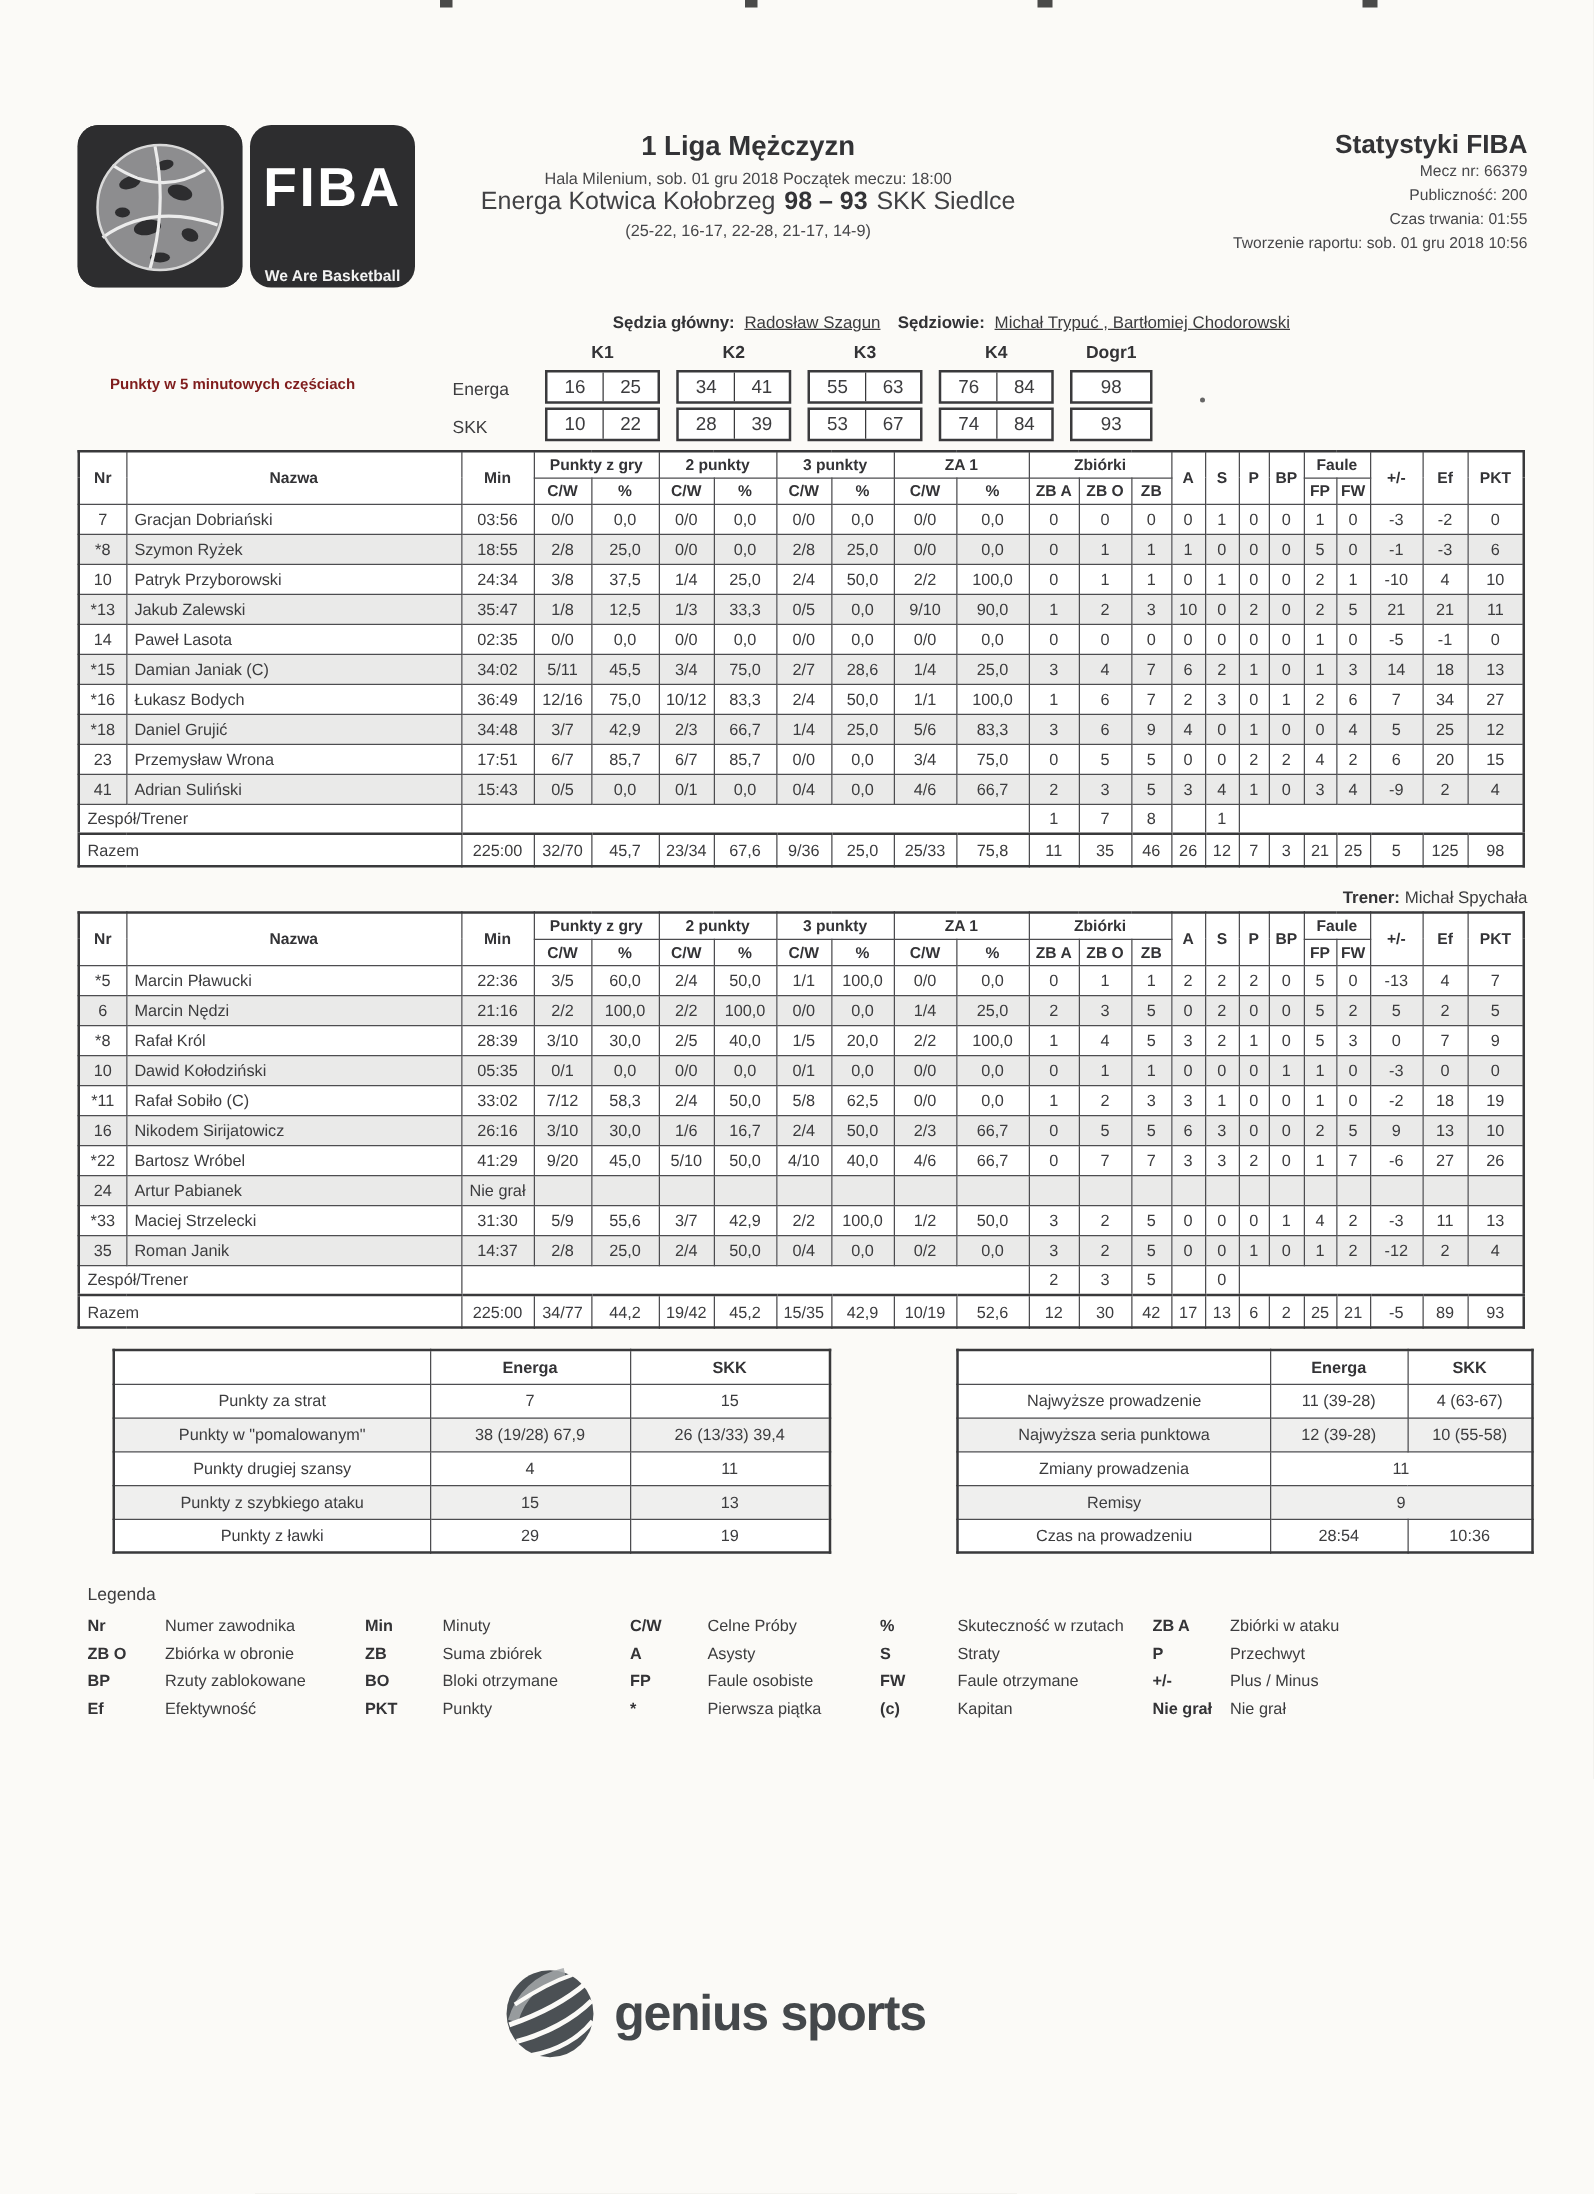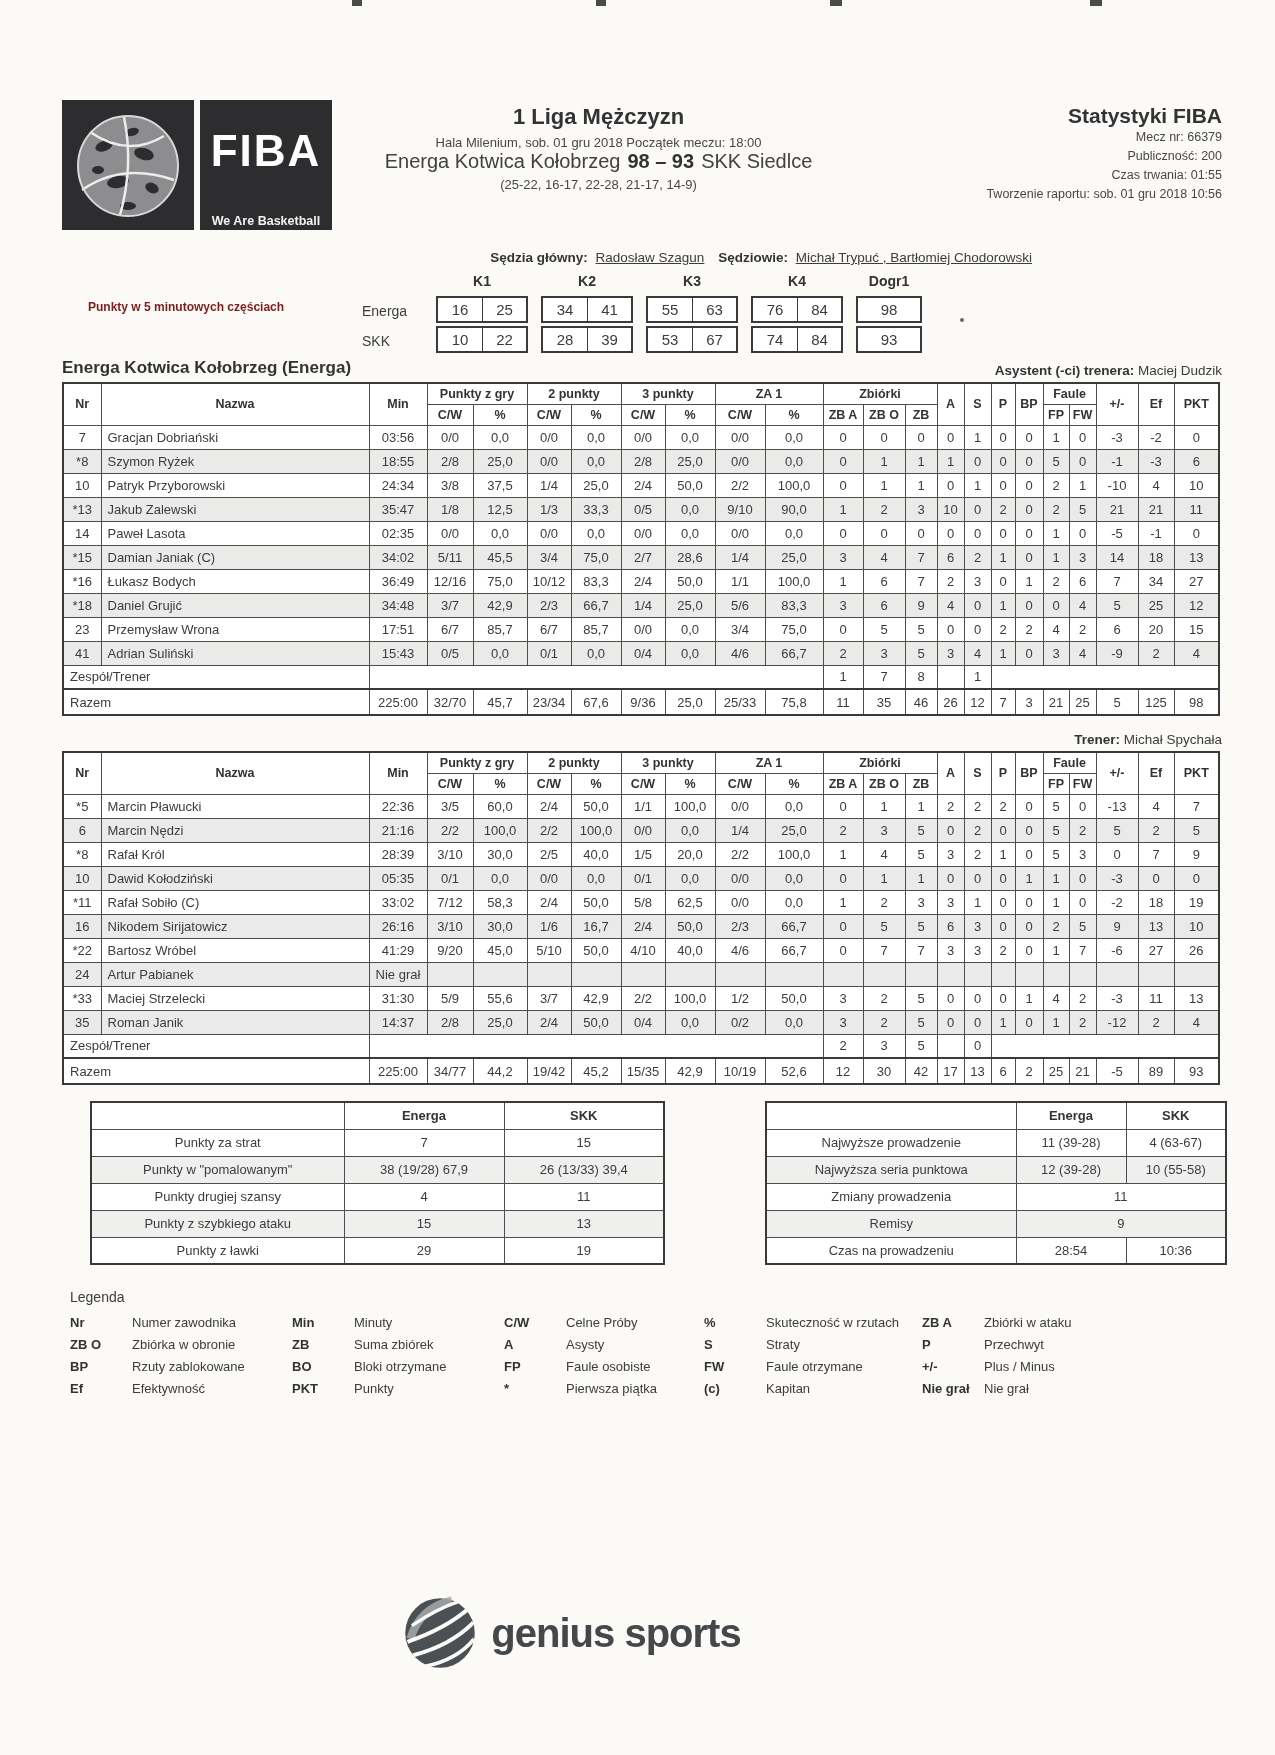--- a/index.html
+++ b/index.html
@@ -6,21 +6,21 @@
   html,body { background:#e8e6e2; }
   body { font-family:"Liberation Sans", sans-serif; color:#3c3c3e; }
   .page { position:relative; width:1275px; height:1755px; margin:0 auto; background:#fbfaf7;
           padding:100px 53px 0 62px; overflow:hidden; }
   .scan-dash { position:absolute; top:0; height:6px; background:#2a2a2a; opacity:.85; }
   .scan-dot { position:absolute; width:4px; height:4px; border-radius:50%; background:#666; }
 
   
   .header-band { display:flex; align-items:flex-start; }
   .fiba-logo { display:flex; gap:6px; flex:0 0 278px; }
-  .logo-sq { width:132px; height:130px; background:#2d2d2f; position:relative; overflow:hidden; }
+  .logo-sq { width:132px; height:130px; background:#2d2d2f; position:relative; overflow:hidden;border-radius:17px; }
   .logo-sq svg { display:block; }
   .fiba-word { color:#ffffff; font-weight:bold; font-size:44px; letter-spacing:2px; text-align:center; margin-top:26px; }
   .fiba-tag { color:#f2f2f2; font-size:12.5px; font-weight:bold; text-align:center; position:absolute; bottom:2px; width:100%; }
   .header-center { flex:1 1 auto; text-align:center; padding-top:4px; }
   .league-title { font-size:22px; font-weight:bold; color:#333336; }
   .venue-line { font-size:13px; margin-top:5px; color:#47474a; }
   .match-line { font-size:20px; color:#414144; }
   .match-line .score { font-weight:bold; margin:0 7px; color:#333336; }
   .partials { font-size:13px; margin-top:4px; color:#47474a; }
   .header-right { flex:0 0 365px; text-align:right; padding-top:4px; }
@@ -197,27 +197,20 @@
           <div class="q-box">
             <div class="q-cell">98</div>
           </div>
           <div class="q-box">
             <div class="q-cell">93</div>
           </div>
         </div>
       </div>
   </div>
 
-  <div class="team-head">
-    <div class="team-title">Energa Kotwica Kołobrzeg (Energa)</div>
-    <div class="assistant">
-      <b>Asystent (-ci) trenera:</b>
-      <span>Maciej Dudzik</span>
-    </div>
-  </div>
   <table class="stats">
     <colgroup>
         <col style="width:38px">
         <col style="width:268px">
         <col style="width:58px">
         <col style="width:46px">
         <col style="width:54px">
         <col style="width:44px">
         <col style="width:50px">
         <col style="width:44px">

